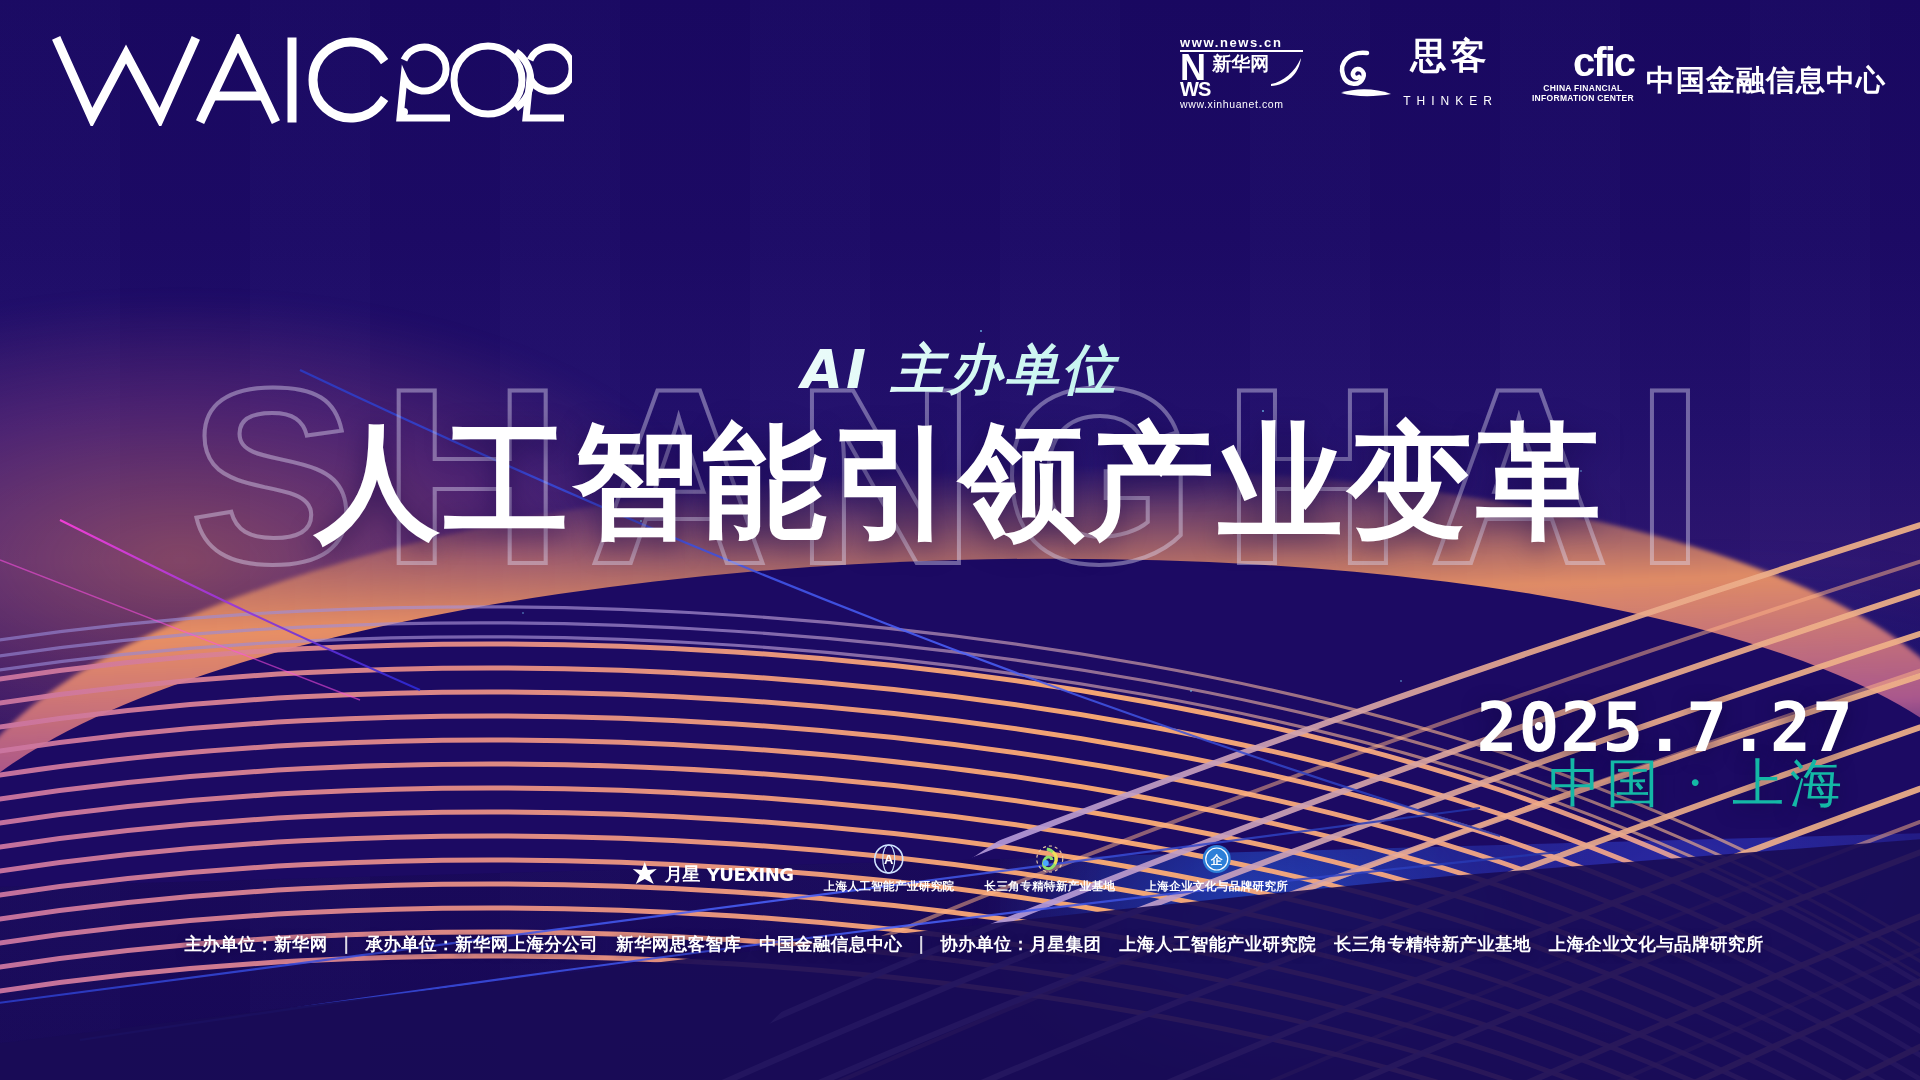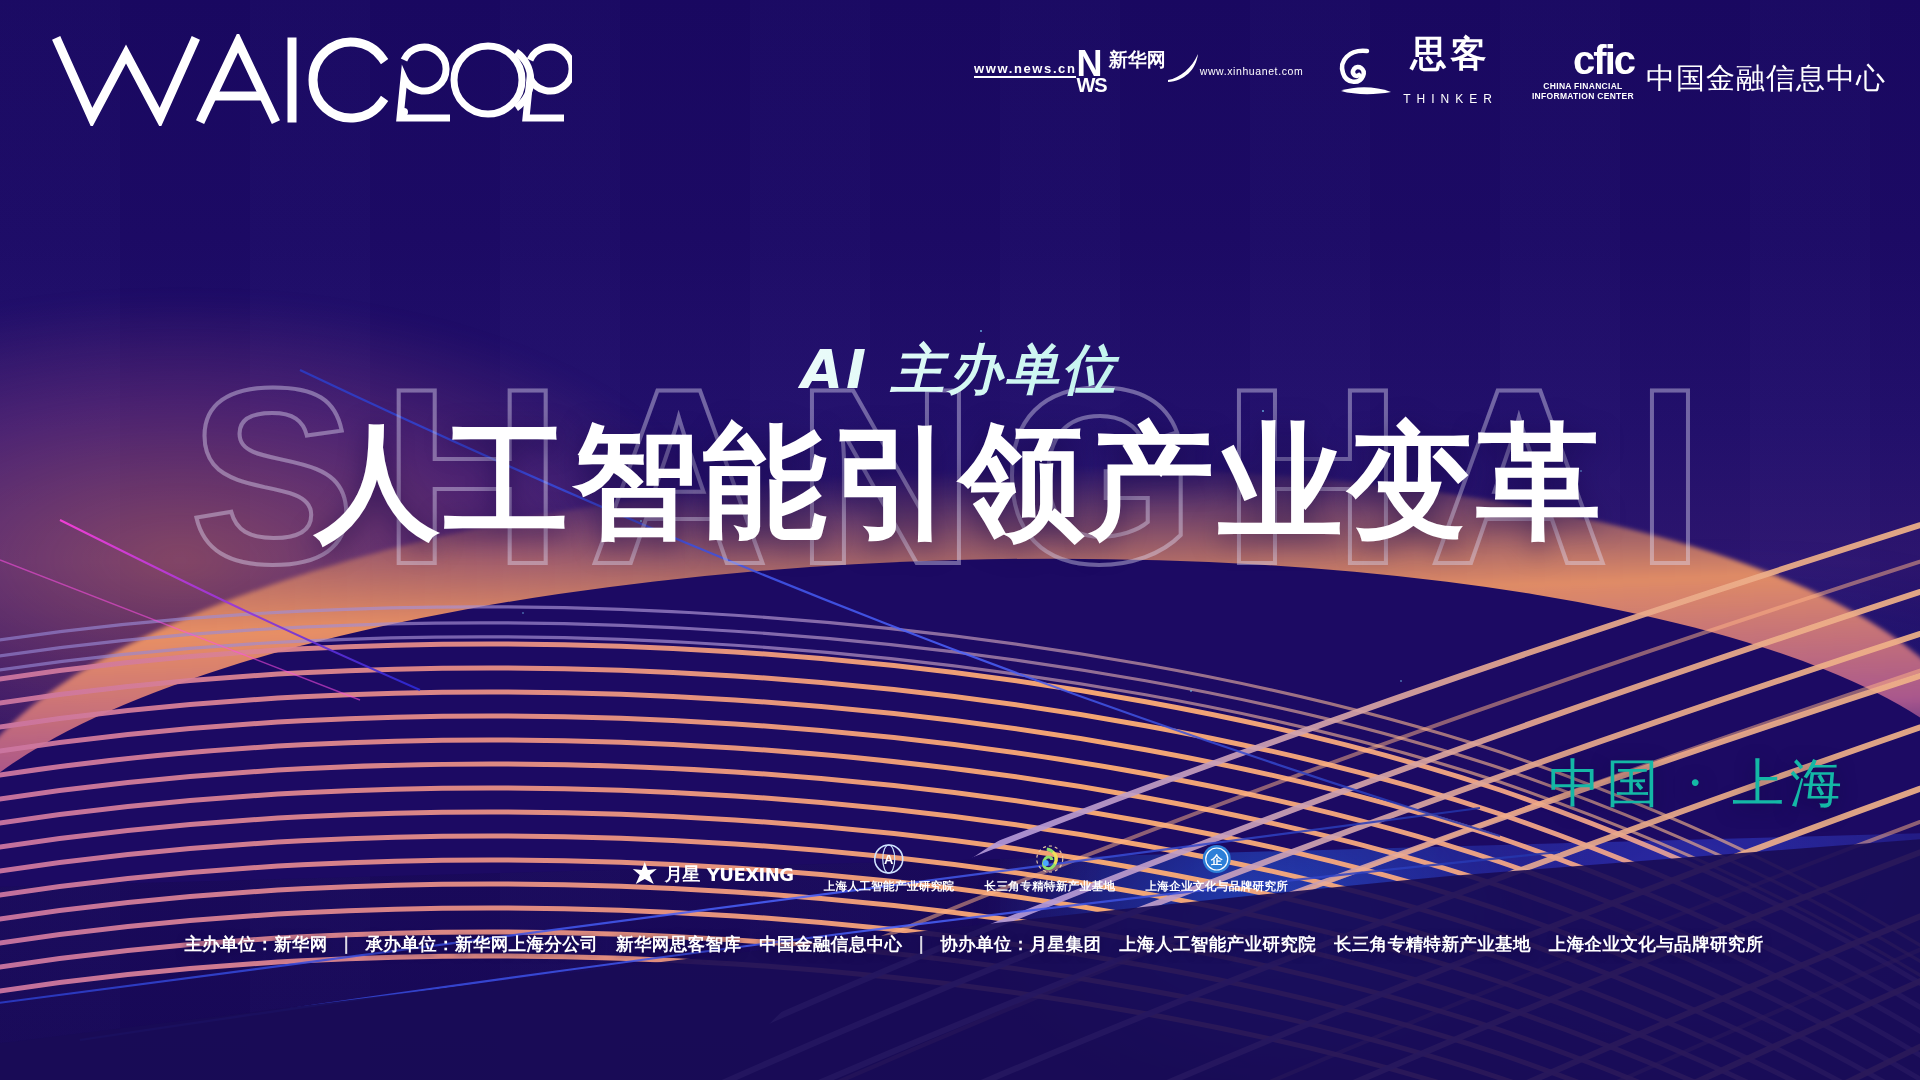--- a/index.html
+++ b/index.html
@@ -40,41 +40,41 @@
   
   .shanghai{position:absolute;left:50%;top:352px;transform:translateX(-50%);
     font-size:250px;font-weight:700;letter-spacing:26px;white-space:nowrap;
     color:transparent;-webkit-text-stroke:4px rgba(226,222,245,.42);
     font-family:"Liberation Sans",sans-serif;line-height:1;}
 
   
   .waic{position:absolute;left:52px;top:34px;width:520px;height:92px;}
   .sponsor-top{position:absolute;right:34px;top:36px;display:flex;align-items:center;gap:34px;}
 
-  .xinhua{display:flex;flex-direction:row;align-items:center;color:#fff;line-height:1;}
+  .xinhua{display:flex;flex-direction:column;color:#fff;line-height:1;}
   .xinhua .url-top{font-size:13px;font-weight:700;letter-spacing:1.6px;border-bottom:2px solid #fff;padding-bottom:1px;}
   .xinhua .mid{display:flex;align-items:flex-start;margin-top:2px;}
   .xinhua .nws{font-size:36px;font-weight:900;line-height:.8;letter-spacing:-1px;}
   .xinhua .nws small{font-size:20px;display:block;margin-top:-2px;}
   .xinhua .cn{font-size:19px;font-weight:700;line-height:1.02;margin-left:2px;
     font-family:"DejaVu Sans","Liberation Sans",sans-serif;}
   .xinhua .url-bot{font-size:10.5px;letter-spacing:.6px;margin-top:2px;}
 
   .thinker{display:flex;align-items:center;gap:10px;color:#fff;}
   .thinker .spiral{width:56px;height:52px;}
   .thinker .tx{display:flex;flex-direction:column;align-items:center;line-height:1;}
   .thinker .tx .zh{font-size:36px;font-weight:700;letter-spacing:4px;
     font-family:"DejaVu Sans","Liberation Sans",sans-serif;}
   .thinker .tx .en{font-size:12px;letter-spacing:6px;margin-top:21px;}
 
   .cfic{display:flex;align-items:center;gap:12px;color:#fff;}
   .cfic .mark{display:flex;flex-direction:column;align-items:flex-end;line-height:1;}
   .cfic .mark .big{font-size:40px;font-weight:800;letter-spacing:-2px;}
   .cfic .mark .sub{font-size:8.5px;font-weight:700;letter-spacing:.3px;text-align:center;margin-top:2px;line-height:1.15;}
-  .cfic .zh{font-size:29px;font-weight:400;letter-spacing:1px;
+  .cfic .zh{font-size:29px;font-weight:700;letter-spacing:1px;
     font-family:"DejaVu Sans","Liberation Sans",sans-serif;margin-top:16px;}
 
   
   .subtitle{position:absolute;left:0;right:0;top:334px;text-align:center;
     font-size:54px;font-weight:700;font-style:italic;letter-spacing:3px;
     font-family:"DejaVu Sans","Liberation Sans",sans-serif;
     background:linear-gradient(100deg,#ffffff 0%,#ffffff 34%,#b9f3ec 62%,#5fe8e0 86%,#34dfe2 100%);
     -webkit-background-clip:text;background-clip:text;color:transparent;}
   .headline{position:absolute;left:0;right:0;top:400px;text-align:center;
     font-size:125px;font-weight:900;letter-spacing:4px;color:#fff;
@@ -283,20 +283,21 @@
         </div>
       </div>
       <div class="zh">中国金融信息中心</div>
     </div>
 
   </div>
 
   <div class="subtitle">AI 主办单位</div>
   <div class="headline">人工智能引领产业变革</div>
 
+  <div class="date">2025.7.27</div>
   <div class="city">中国 · 上海</div>
 
   <div class="partners">
 
     <div class="partner">
       <div class="mk">
         <div class="yuexing">
           <svg width="26" height="26" viewBox="0 0 26 26">
             <path d="M13,1 L16,9 L25,8 L18,14 L22,23 L13,18 L4,23 L8,14 L1,8 L10,9 Z" fill="#fff"></path>
           </svg>

